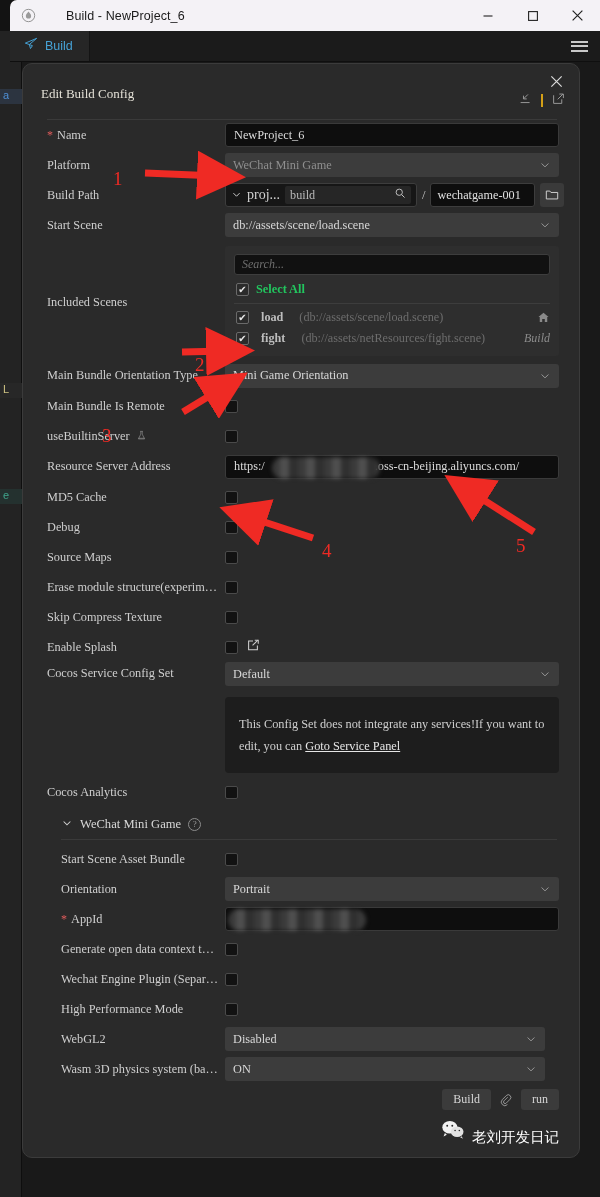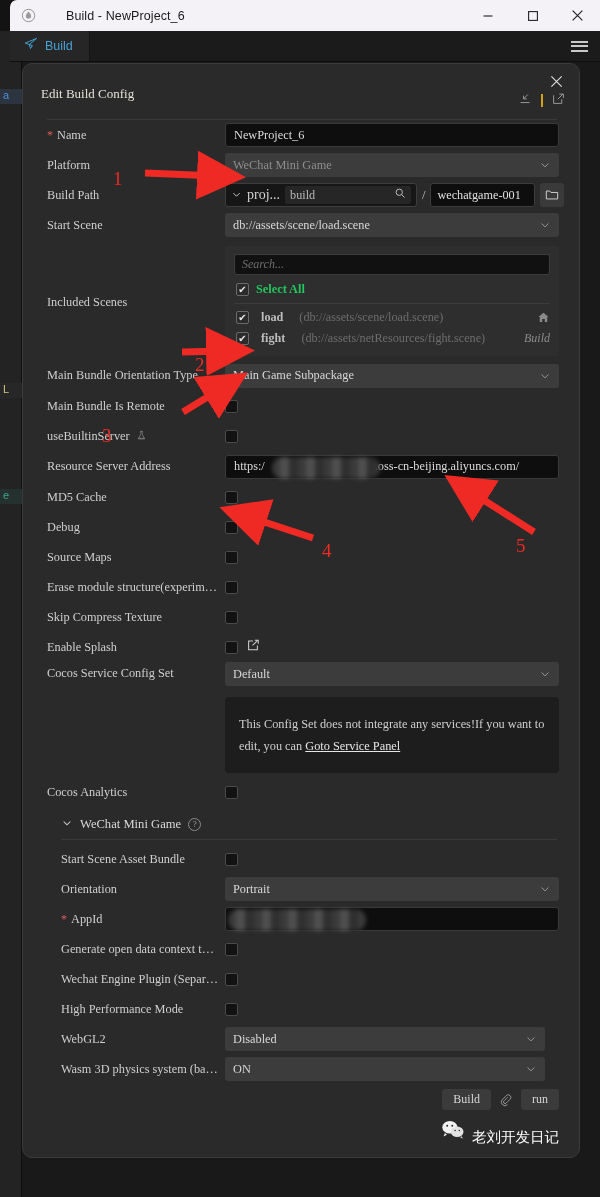--- a/index.html
+++ b/index.html
@@ -378,21 +378,21 @@
                 <span class="scene-right bundle-tag">Build</span>
               </div>
             </div>
           </div>
         </div>
 
         <div class="row" style="height:31px; margin-top:4px">
           <div class="lbl">Main Bundle Orientation Type</div>
           <div class="ctrl">
             <div class="select">
-              <span>Main Game Subpackage</span>
+              <span>Mini Game Orientation</span>
               <span class="chev">
                 <svg width="12" height="12" viewBox="0 0 16 16">
                     <path d="M3.5 6 8 10.5 12.5 6" stroke="#9a9a9a" stroke-width="1.3" fill="none"></path>
                   </svg>
               </span>
             </div>
           </div>
         </div>
 
         <div class="row" style="height:30px">

